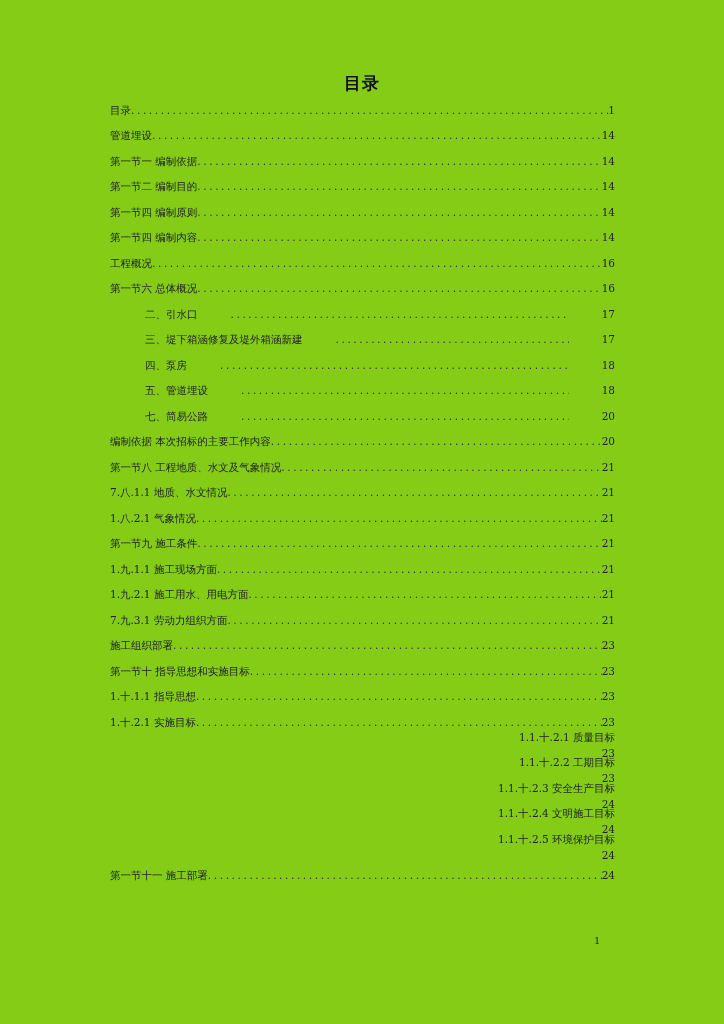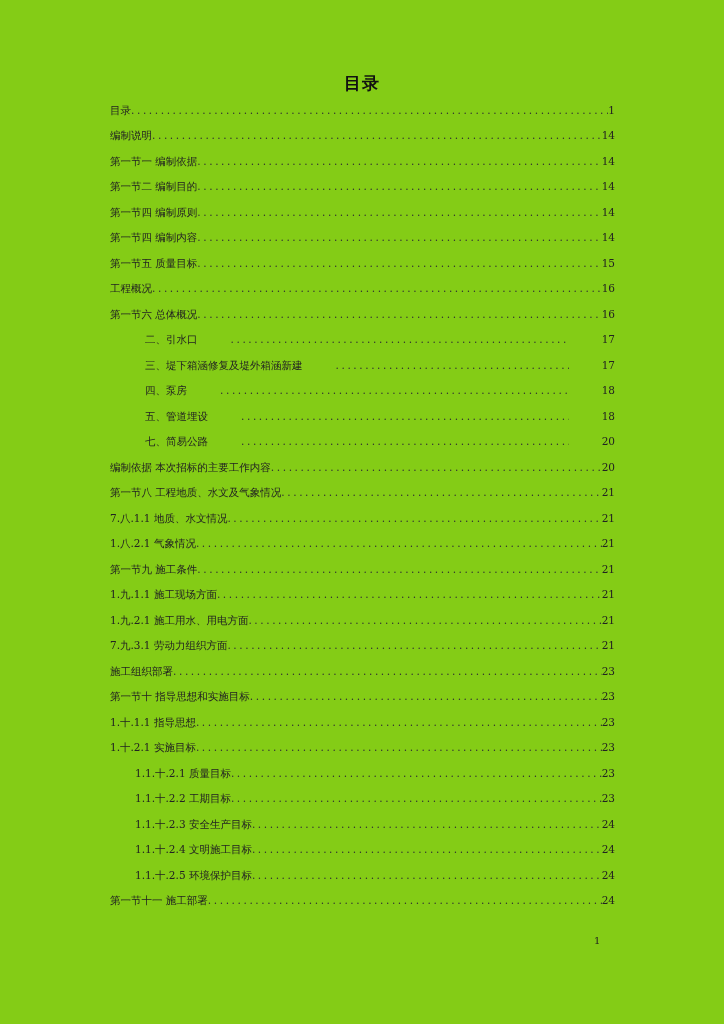--- a/index.html
+++ b/index.html
@@ -5,40 +5,40 @@
   html, body { margin: 0; padding: 0; background: #ffffff; }
   body { width: 724px; height: 1024px; position: relative; overflow: hidden;
          font-family: "DejaVu Serif", "Liberation Serif", serif; color: #222; }
   .page { position: absolute; left: 0; top: 0; width: 724px; height: 1024px; background: #84cc16; }
   .title { position: absolute; top: 72px; left: 0; width: 724px; text-align: center;
            font-family: "DejaVu Sans", "Liberation Sans", sans-serif; font-weight: bold;
            font-size: 17px; color: #111; letter-spacing: 1px; }
   .toc { position: absolute; left: 110px; top: 92px; width: 505px; }
   .toc-row { display: flex; align-items: flex-end; height: 25.5px; font-size: 10.5px; line-height: 14px; white-space: nowrap; }
   .toc-row.indent1 { padding-left: 35px; gap: 33px; }
-  .toc-row.indent2 { padding-left: 25px; }
+  .toc-row.indent2 { padding-left: 25px; flex-direction: column; }
   .toc-label { flex: 0 0 auto; padding-bottom: 1px; }
   .toc-leader { flex: 1 1 auto; overflow: hidden; padding-bottom: 1px; letter-spacing: 2.6px; color: #333; }
   .toc-leader::before { content: "........................................................................................................................................................................................"; }
   .toc-page { flex: 0 0 auto; padding-bottom: 1px; text-align: right; }
   .footer-page { position: absolute; left: 594px; top: 935px; font-size: 10px; color: #222; }
 </style>
 </head>
 <body>
 
 <div class="page">
   <div class="title">目录</div>
   <div class="toc" id="toc">
       <div class="toc-row">
         <span class="toc-label">目录</span>
         <span class="toc-leader"></span>
         <span class="toc-page">1</span>
       </div>
       <div class="toc-row">
-        <span class="toc-label">编制说明</span>
+        <span class="toc-label">管道埋设</span>
         <span class="toc-leader"></span>
         <span class="toc-page">14</span>
       </div>
       <div class="toc-row">
         <span class="toc-label">第一节一  编制依据</span>
         <span class="toc-leader"></span>
         <span class="toc-page">14</span>
       </div>
       <div class="toc-row">
         <span class="toc-label">第一节二  编制目的</span>
@@ -47,25 +47,20 @@
       </div>
       <div class="toc-row">
         <span class="toc-label">第一节四  编制原则</span>
         <span class="toc-leader"></span>
         <span class="toc-page">14</span>
       </div>
       <div class="toc-row">
         <span class="toc-label">第一节四  编制内容</span>
         <span class="toc-leader"></span>
         <span class="toc-page">14</span>
-      </div>
-      <div class="toc-row">
-        <span class="toc-label">第一节五  质量目标</span>
-        <span class="toc-leader"></span>
-        <span class="toc-page">15</span>
       </div>
       <div class="toc-row">
         <span class="toc-label">工程概况</span>
         <span class="toc-leader"></span>
         <span class="toc-page">16</span>
       </div>
       <div class="toc-row">
         <span class="toc-label">第一节六  总体概况</span>
         <span class="toc-leader"></span>
         <span class="toc-page">16</span>

